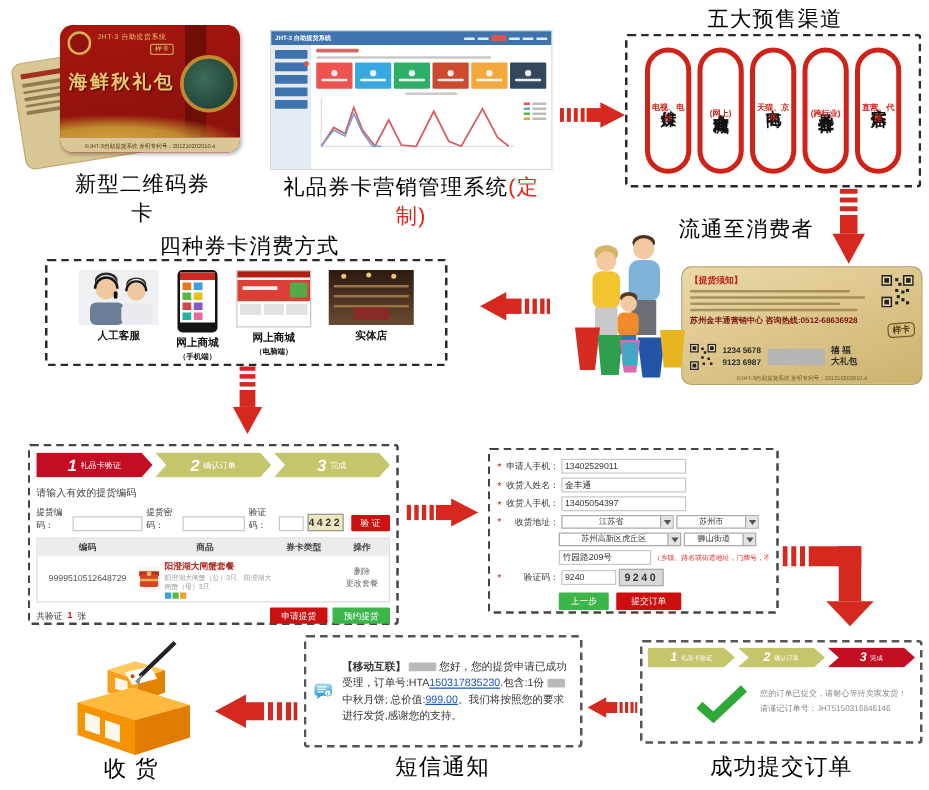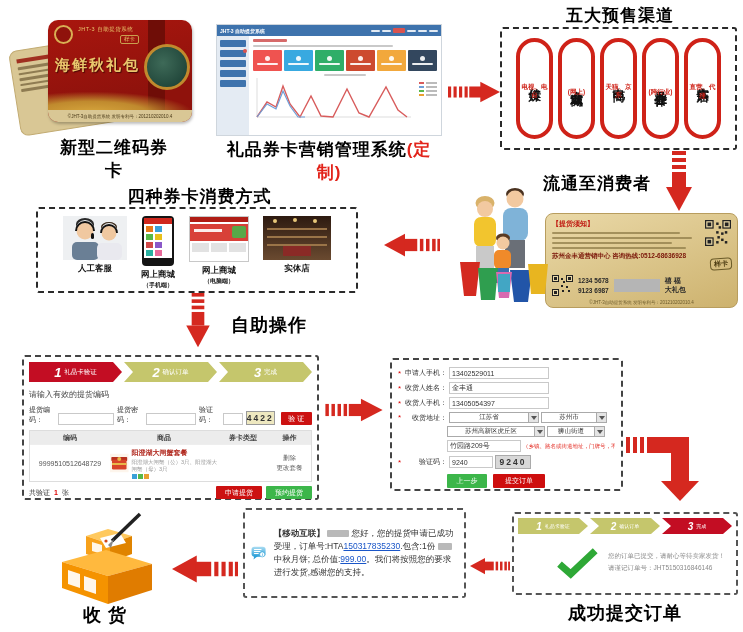--- a/index.html
+++ b/index.html
@@ -1,19 +1,19 @@
 <!DOCTYPE html>
 <html><head>
 <meta charset="utf-8">
 <style>
   html,body{margin:0;padding:0;background:#fff;}
   .canvas{position:relative;width:743px;height:632px;background:#fff;overflow:hidden;
           font-family:"Liberation Sans","DejaVu Sans",sans-serif;color:#111;}
   .abs{position:absolute;}
-  .sec-label{font-weight:bold;font-size:17px;letter-spacing:1px;text-align:center;color:#000;}
+  .sec-label{font-weight:normal;font-size:17px;letter-spacing:1px;text-align:center;color:#000;}
   .dashed{border:2px dashed #2a2a2a;background:#fff;border-radius:3px;box-sizing:border-box;}
   svg{display:block;}
   .arrow-fill{fill:#d5281f;}
 
   
   .back-card{left:14px;top:42px;width:118px;height:86px;background:#d9c795;border:1px solid #c2ab72;
              border-radius:8px;transform:rotate(-9deg);padding:8px 6px;box-sizing:border-box;z-index:1;}
   .bc-head{width:34px;height:4px;background:#a03020;margin-bottom:4px;}
   .bc-line{height:2.5px;background:#8f7c52;margin:3px 0;border-radius:1px;}
   .front-card{left:48px;top:20px;width:144px;height:102px;border-radius:10px;z-index:2;overflow:hidden;
@@ -496,21 +496,20 @@
   </div>
   <div class="abs" style="left:178px;top:293px">
     <svg width="40" height="56" viewBox="0 0 30 62" class="arrow-fill">
       <rect x="8" y="0" width="14" height="4"></rect>
         <rect x="8" y="7" width="14" height="4"></rect>
       <rect x="8" y="14" width="14" height="4"></rect>
         <rect x="8" y="21" width="14" height="15"></rect>
       <polygon points="2,36 28,36 15,60"></polygon>
     </svg>
   </div>
-  <div class="abs sec-label lab-self">自助操作</div>
   <div class="abs" style="left:320px;top:397px">
     <svg width="68" height="26" viewBox="0 0 66 30" class="arrow-fill">
       <rect x="0" y="8" width="4" height="14"></rect>
         <rect x="7" y="8" width="4" height="14"></rect>
       <rect x="14" y="8" width="4" height="14"></rect>
         <rect x="21" y="8" width="4" height="14"></rect>
       <rect x="27" y="8" width="15" height="14"></rect>
         <polygon points="41,2 66,15 41,28"></polygon>
     </svg>
   </div>
@@ -724,20 +723,21 @@
       <text x="38" y="35" font-size="13" font-weight="bold" font-style="italic" fill="#2a9fd8" font-family="Liberation Serif, DejaVu Serif, serif">i</text>
     </svg>
     <div class="sms-text">
       <b>【移动互联】</b>
       <span class="redact"></span>
       <span>您好，您的提货申请已成功受理，订单号</span><span>:HTA</span><span class="sms-link">150317835230</span><span>.包含:1份</span>
       <span class="redact sm"></span>
       <span>中秋月饼; 总价值:</span><span class="sms-link">999.00</span><span>。我们将按照您的要求进行发货,感谢您的支持。</span>
     </div>
   </div>
+  <div class="abs sec-label lab-sms">短信通知</div>
 
   <div class="abs" style="left:48px;top:510px">
     <svg width="116" height="94" viewBox="0 0 116 94">
       <polygon points="38,26 60,19 84,26 62,34" fill="#ffc95e"></polygon>
       <polygon points="38,26 38,44 62,52 62,34" fill="#f7a11a"></polygon>
       <polygon points="62,34 84,26 84,44 62,52" fill="#e08400"></polygon>
       <polygon points="44,32 54,35 54,44 44,41" fill="#fff" opacity=".9"></polygon>
       <polygon points="14,52 58,40 104,54 60,66" fill="#ffb93e"></polygon>
       <polygon points="14,52 14,78 60,94 60,66" fill="#f59300"></polygon>
       <polygon points="60,66 104,54 104,80 60,94" fill="#e07c00"></polygon>

